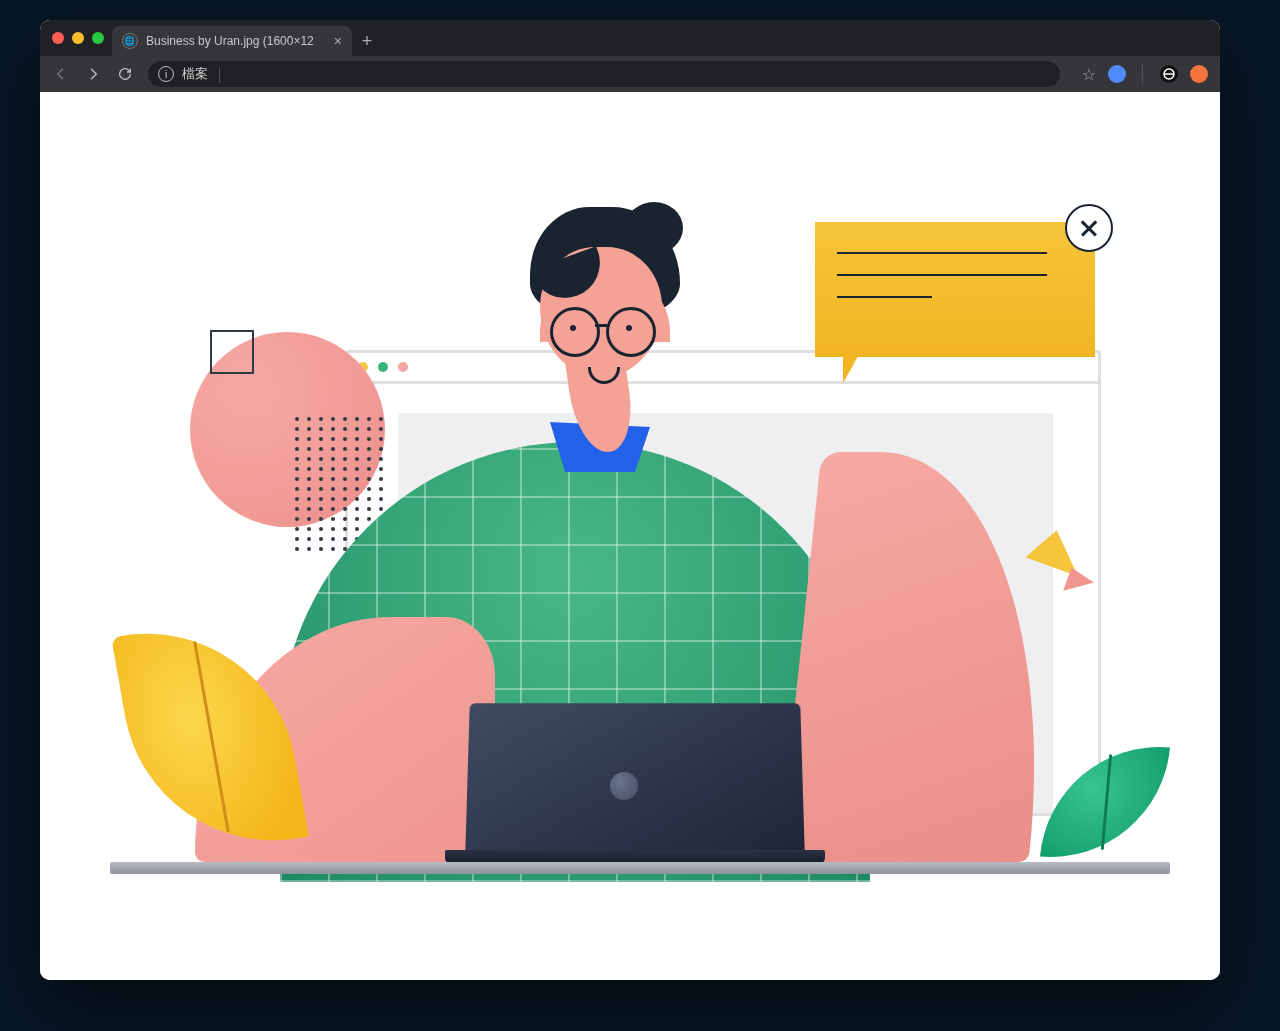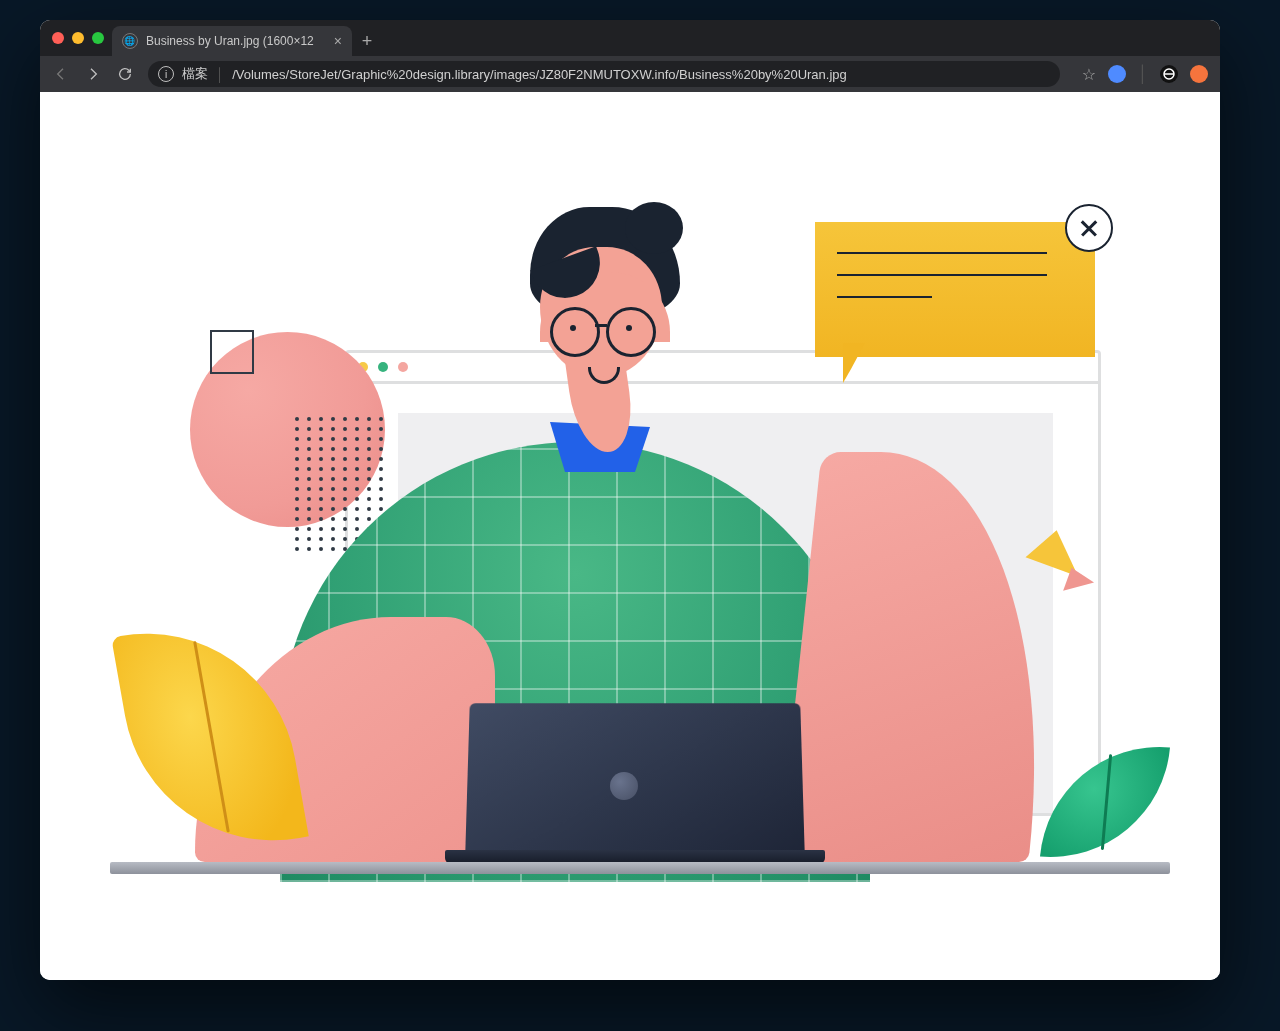--- a/index.html
+++ b/index.html
@@ -187,21 +187,20 @@
     <span class="nav-ico">
       <svg viewBox="0 0 24 24">
           <path d="M20 12a8 8 0 1 1-2.34-5.66L20 9"></path>
           <polyline points="20 4 20 9 15 9"></polyline>
         </svg>
     </span>
     <div class="omnibox">
       <span class="info-ico">i</span>
       <span>檔案</span>
       <span class="pipe">│</span>
-      <span>/Volumes/StoreJet/Graphic%20design.library/images/JZ80F2NMUTOXW.info/Business%20by%20Uran.jpg</span>
     </div>
     <div class="tool-right">
       <span class="star">☆</span>
       <span class="ext blue"></span>
       <span class="pipe">│</span>
       <span class="ext dark">
         <svg width="12" height="12" viewBox="0 0 12 12">
             <circle cx="6" cy="6" r="5" fill="none" stroke="#fff" stroke-width="1.5"></circle>
             <line x1="1" y1="6" x2="11" y2="6" stroke="#fff" stroke-width="1.5"></line>
           </svg>

